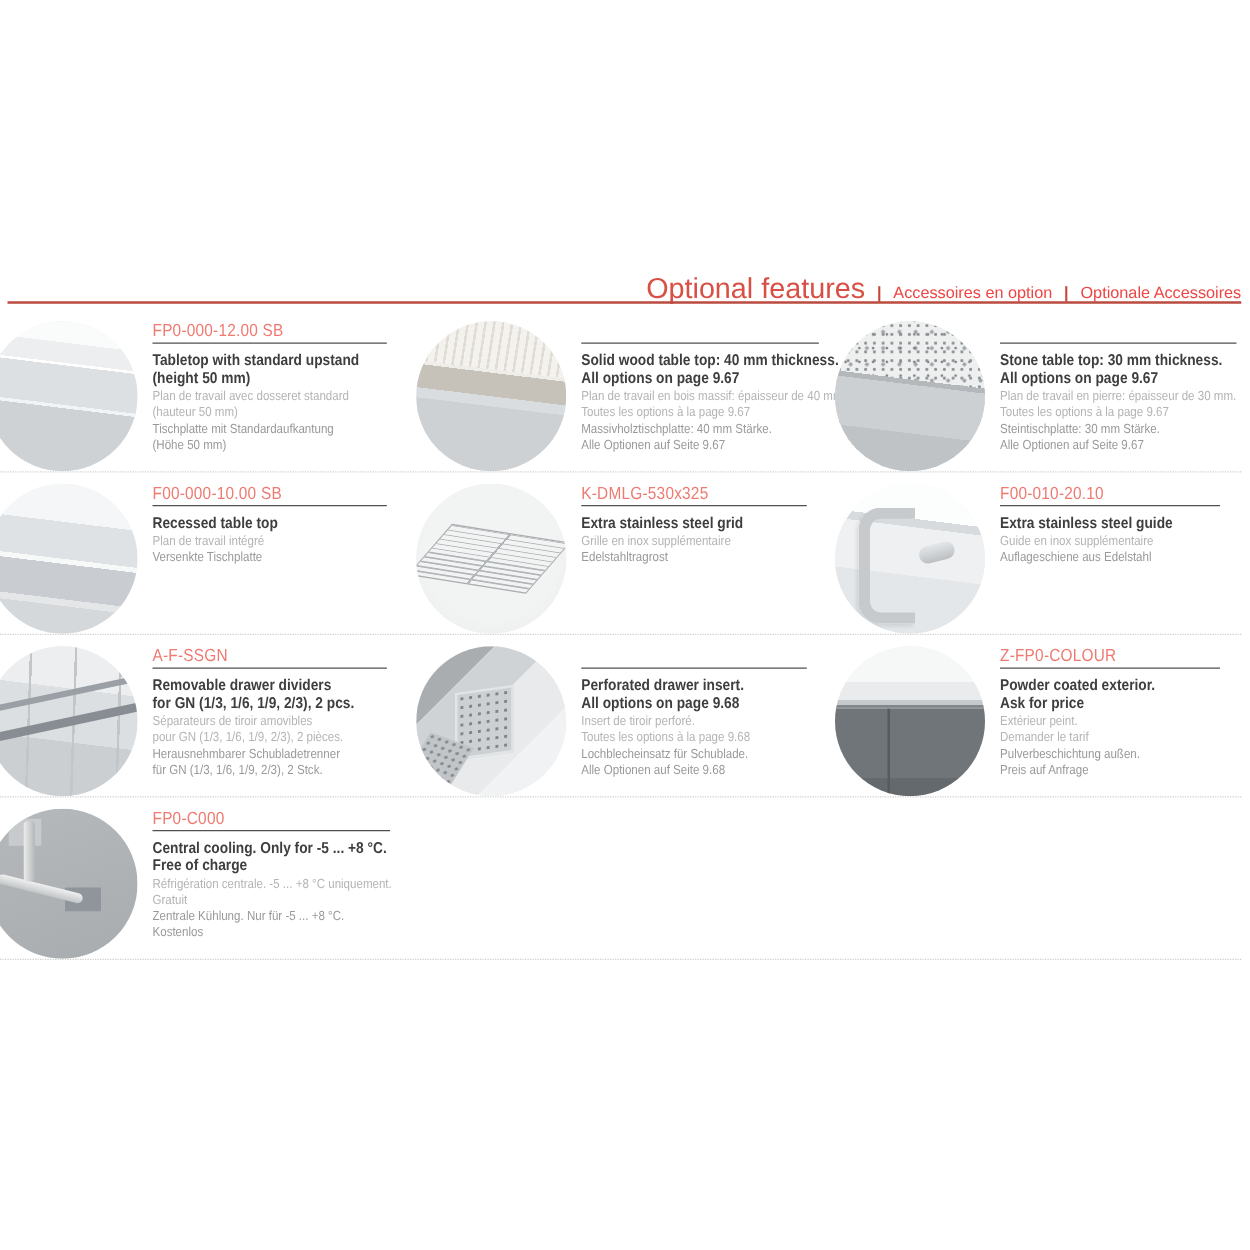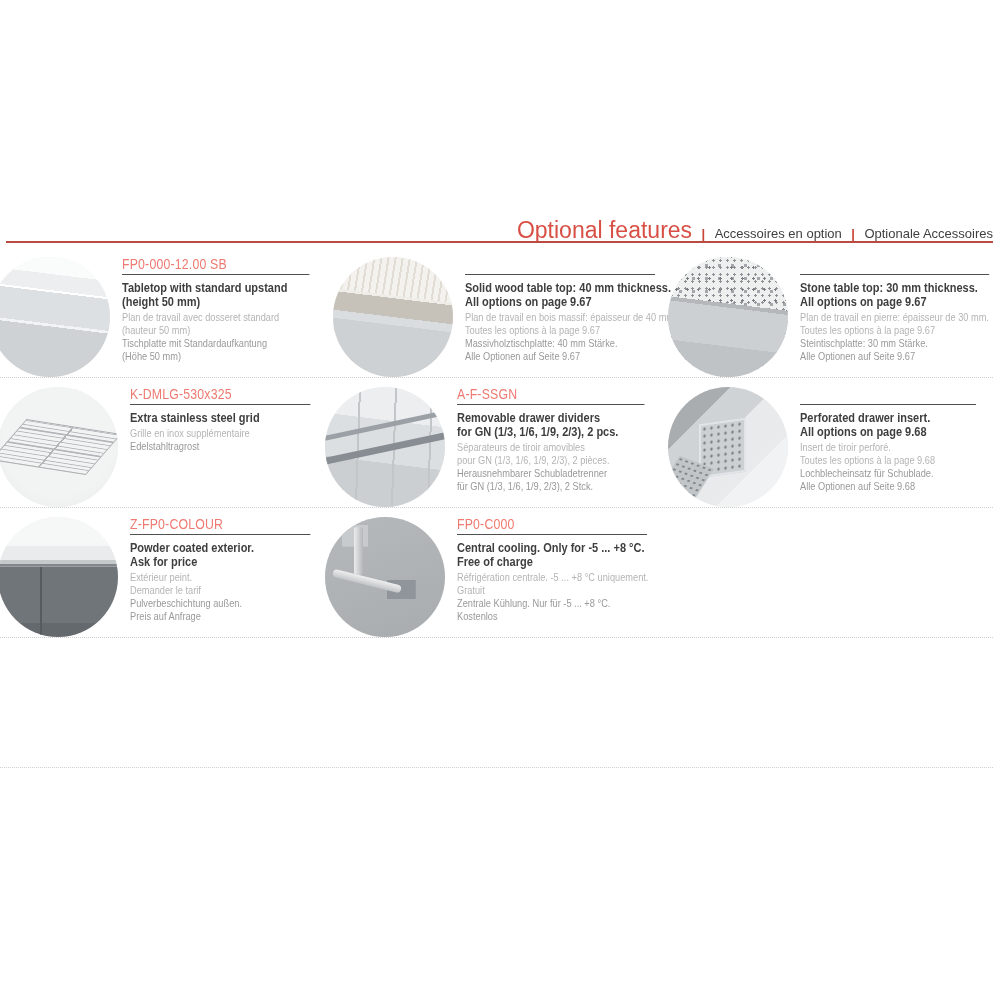--- a/index.html
+++ b/index.html
@@ -3,21 +3,21 @@
 <meta charset="utf-8">
 <style>
   html,body{margin:0;padding:0;background:#fff;}
   .page{position:relative;width:1000px;height:1000px;background:#fff;overflow:hidden;
         font-family:"Liberation Sans","DejaVu Sans",sans-serif;color:#3e3e3e;}
 
   
   .hdr{position:absolute;top:217px;right:7px;white-space:nowrap;}
   .h-en{font-size:23px;color:#d85045;}
   .h-sep{font-size:13px;color:#c8473c;font-weight:bold;margin:0 5px;}
-  .h-sub{font-size:13px;color:#404040;}
+  .h-sub{font-size:13px;color:#ef4444;}
   .hdr-rule{position:absolute;top:241px;left:6px;right:7px;border-top:2px solid #bb4a3f;}
 
   
   .rowsep{position:absolute;left:0;right:7px;border-top:1px dotted #cfcfcf;}
 
   
   #grid{position:absolute;left:0;top:255px;display:grid;
         grid-template-columns:335px 335px 330px;grid-auto-rows:130px;}
   .item{display:flex;align-items:flex-start;}
   .thumb{width:120px;height:120px;border-radius:50%;overflow:hidden;position:relative;
@@ -164,40 +164,76 @@
             <div>Plan de travail en pierre: épaisseur de 30 mm.</div>
             <div>Toutes les options à la page 9.67</div>
           </div>
         <div class="desc-de">
             <div>Steintischplatte: 30 mm Stärke.</div>
             <div>Alle Optionen auf Seite 9.67</div>
           </div>
       </div>
     </article>
 
+    <article class="item c0">
+      <div class="thumb">
+        <div class="art v-recessed-top"></div>
+      </div>
+      <div class="info">
+        <div class="code">F00-000-10.00 SB</div>
+        <div class="rule"></div>
+        <div class="title">
+            <div>Recessed table top</div>
+          </div>
+        <div class="desc-fr">
+            <div>Plan de travail intégré</div>
+          </div>
+        <div class="desc-de">
+            <div>Versenkte Tischplatte</div>
+          </div>
+      </div>
+    </article>
 
     <article class="item c1">
       <div class="thumb">
         <div class="art v-steel-grid"></div>
       </div>
       <div class="info">
         <div class="code">K-DMLG-530x325</div>
         <div class="rule"></div>
         <div class="title">
             <div>Extra stainless steel grid</div>
           </div>
         <div class="desc-fr">
             <div>Grille en inox supplémentaire</div>
           </div>
         <div class="desc-de">
             <div>Edelstahltragrost</div>
           </div>
       </div>
     </article>
 
+    <article class="item c2">
+      <div class="thumb">
+        <div class="art v-steel-guide"></div>
+      </div>
+      <div class="info">
+        <div class="code">F00-010-20.10</div>
+        <div class="rule"></div>
+        <div class="title">
+            <div>Extra stainless steel guide</div>
+          </div>
+        <div class="desc-fr">
+            <div>Guide en inox supplémentaire</div>
+          </div>
+        <div class="desc-de">
+            <div>Auflageschiene aus Edelstahl</div>
+          </div>
+      </div>
+    </article>
 
     <article class="item c0">
       <div class="thumb">
         <div class="art v-drawer-dividers"></div>
       </div>
       <div class="info">
         <div class="code">A-F-SSGN</div>
         <div class="rule"></div>
         <div class="title">
             <div>Removable drawer dividers</div>

